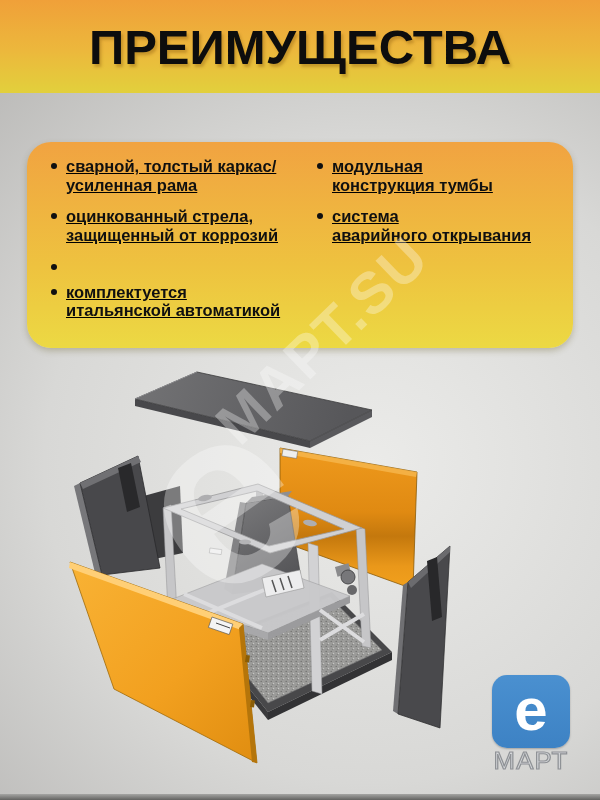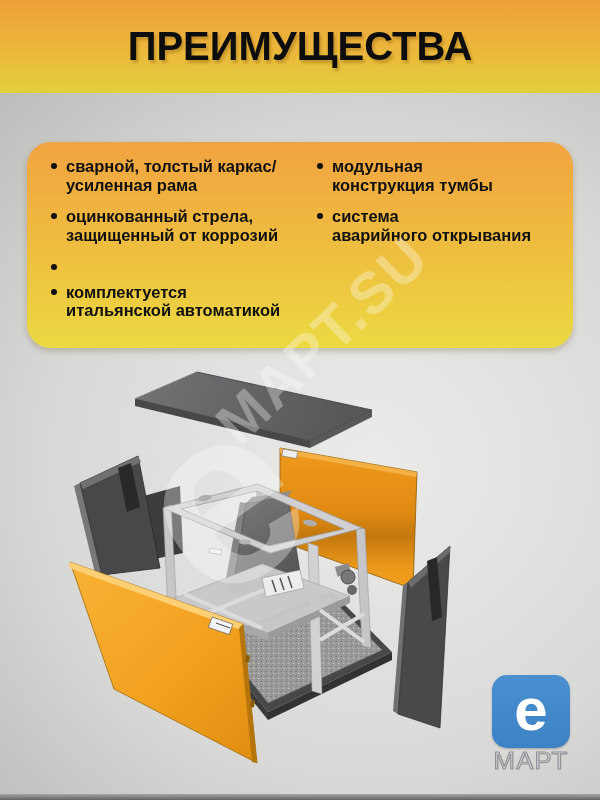--- a/index.html
+++ b/index.html
@@ -8,34 +8,34 @@
     font-family:"Liberation Sans","DejaVu Sans",sans-serif;
     background:radial-gradient(130% 95% at 62% 58%, #ebebe9 0%, #d8d8d6 42%, #b3b2b0 78%, #a2a19f 100%);
   }
   
   .header{
     position:absolute;left:0;top:0;width:600px;height:93px;
     background:linear-gradient(180deg,#f0a039 0%,#ecb83c 55%,#e2d03c 100%);
     display:flex;align-items:center;justify-content:center;z-index:3;
   }
   .title{
-    margin:0;font-size:40px;font-weight:bold;color:#0d0d0d;letter-spacing:0px;
+    margin:0;font-size:49px;font-weight:bold;color:#0d0d0d;letter-spacing:0px;
     text-shadow:2px 3px 3px rgba(150,105,20,.45);
     font-family:"Liberation Sans","DejaVu Sans",sans-serif;white-space:nowrap;
   }
   
   .card{
     position:absolute;left:27px;top:142px;width:546px;height:206px;border-radius:24px;
     background:linear-gradient(180deg,#f1a341 0%,#eec23f 60%,#ecd943 100%);
     box-shadow:0 3px 6px rgba(95,85,30,.30);
     z-index:4;box-sizing:border-box;padding:15px 14px 0 24px;
     display:flex;gap:24px;
   }
   .col{flex:1 1 0;}
-  .adv-list{list-style:none;margin:0;padding:0;}
+  .adv-list{list-style:none;margin:0;padding:0;text-decoration:underline;}
   .adv-item{
     display:flex;gap:9px;margin-bottom:13px;
     font-size:16.5px;line-height:1.13;font-weight:600;color:#101010;
   }
   .dot{flex:0 0 auto;width:6px;height:6px;border-radius:50%;background:#101010;margin-top:6px;}
   .adv-text{white-space:pre-line;}
   
   .wm-letter{
     position:absolute;left:148px;top:372px;z-index:30;
     font-size:252px;line-height:1;font-weight:bold;color:#ffffff;opacity:.32;

